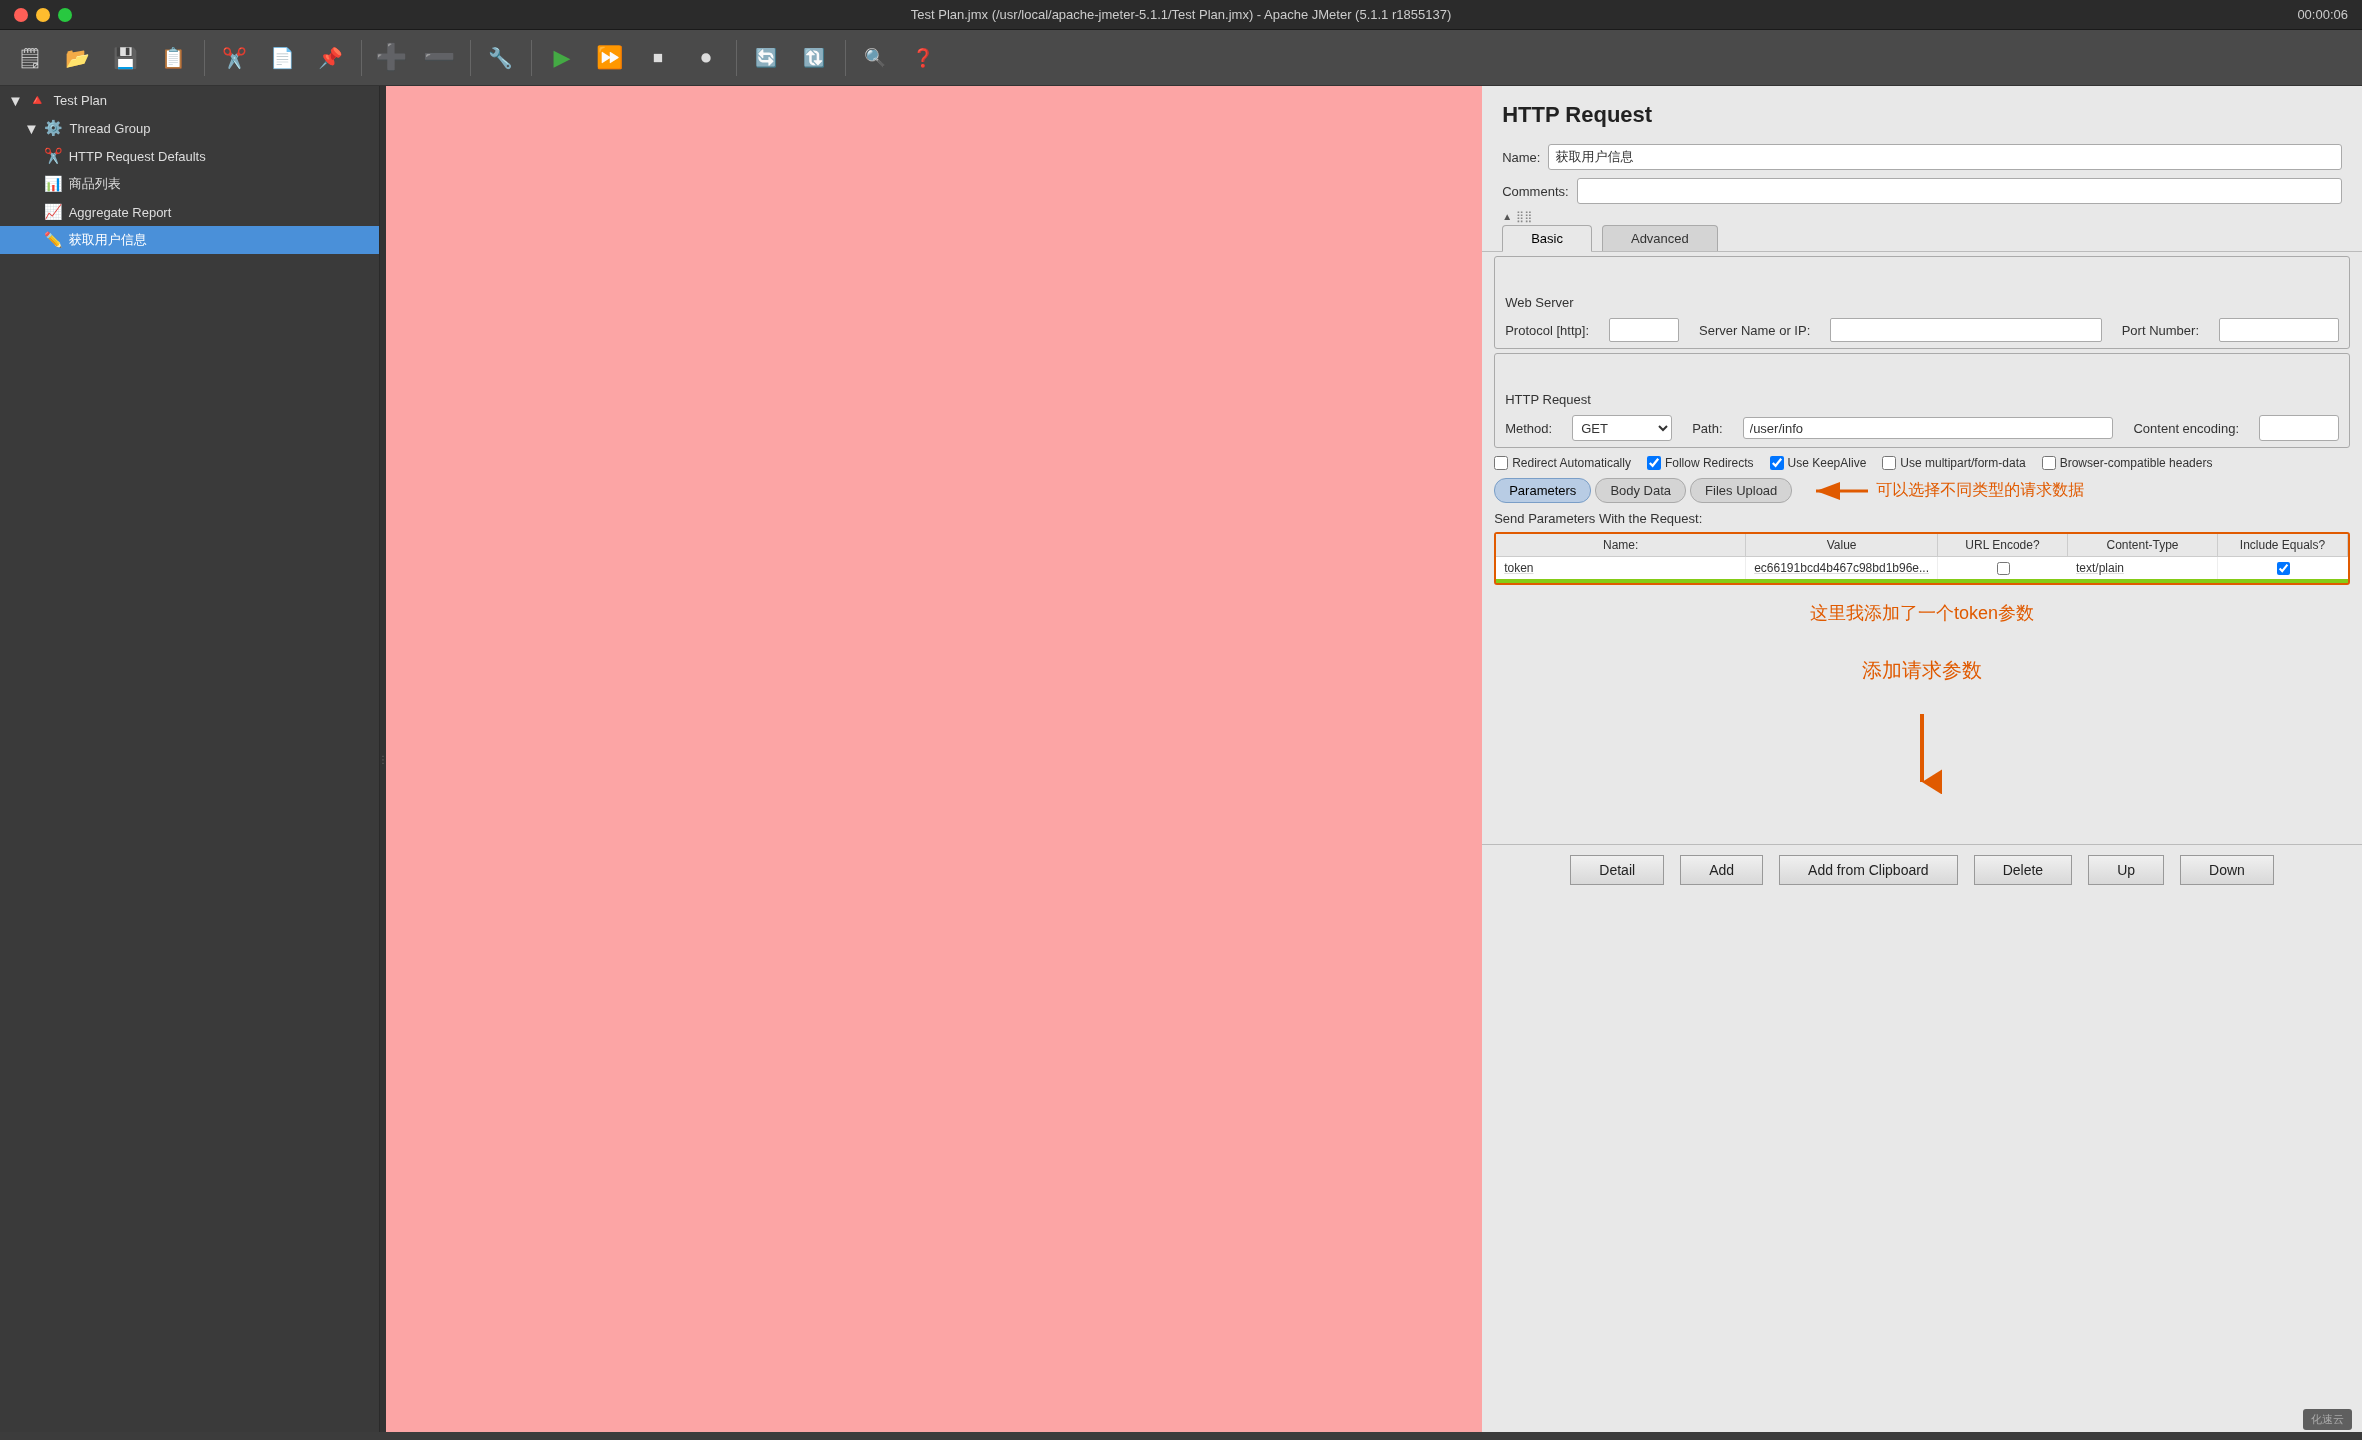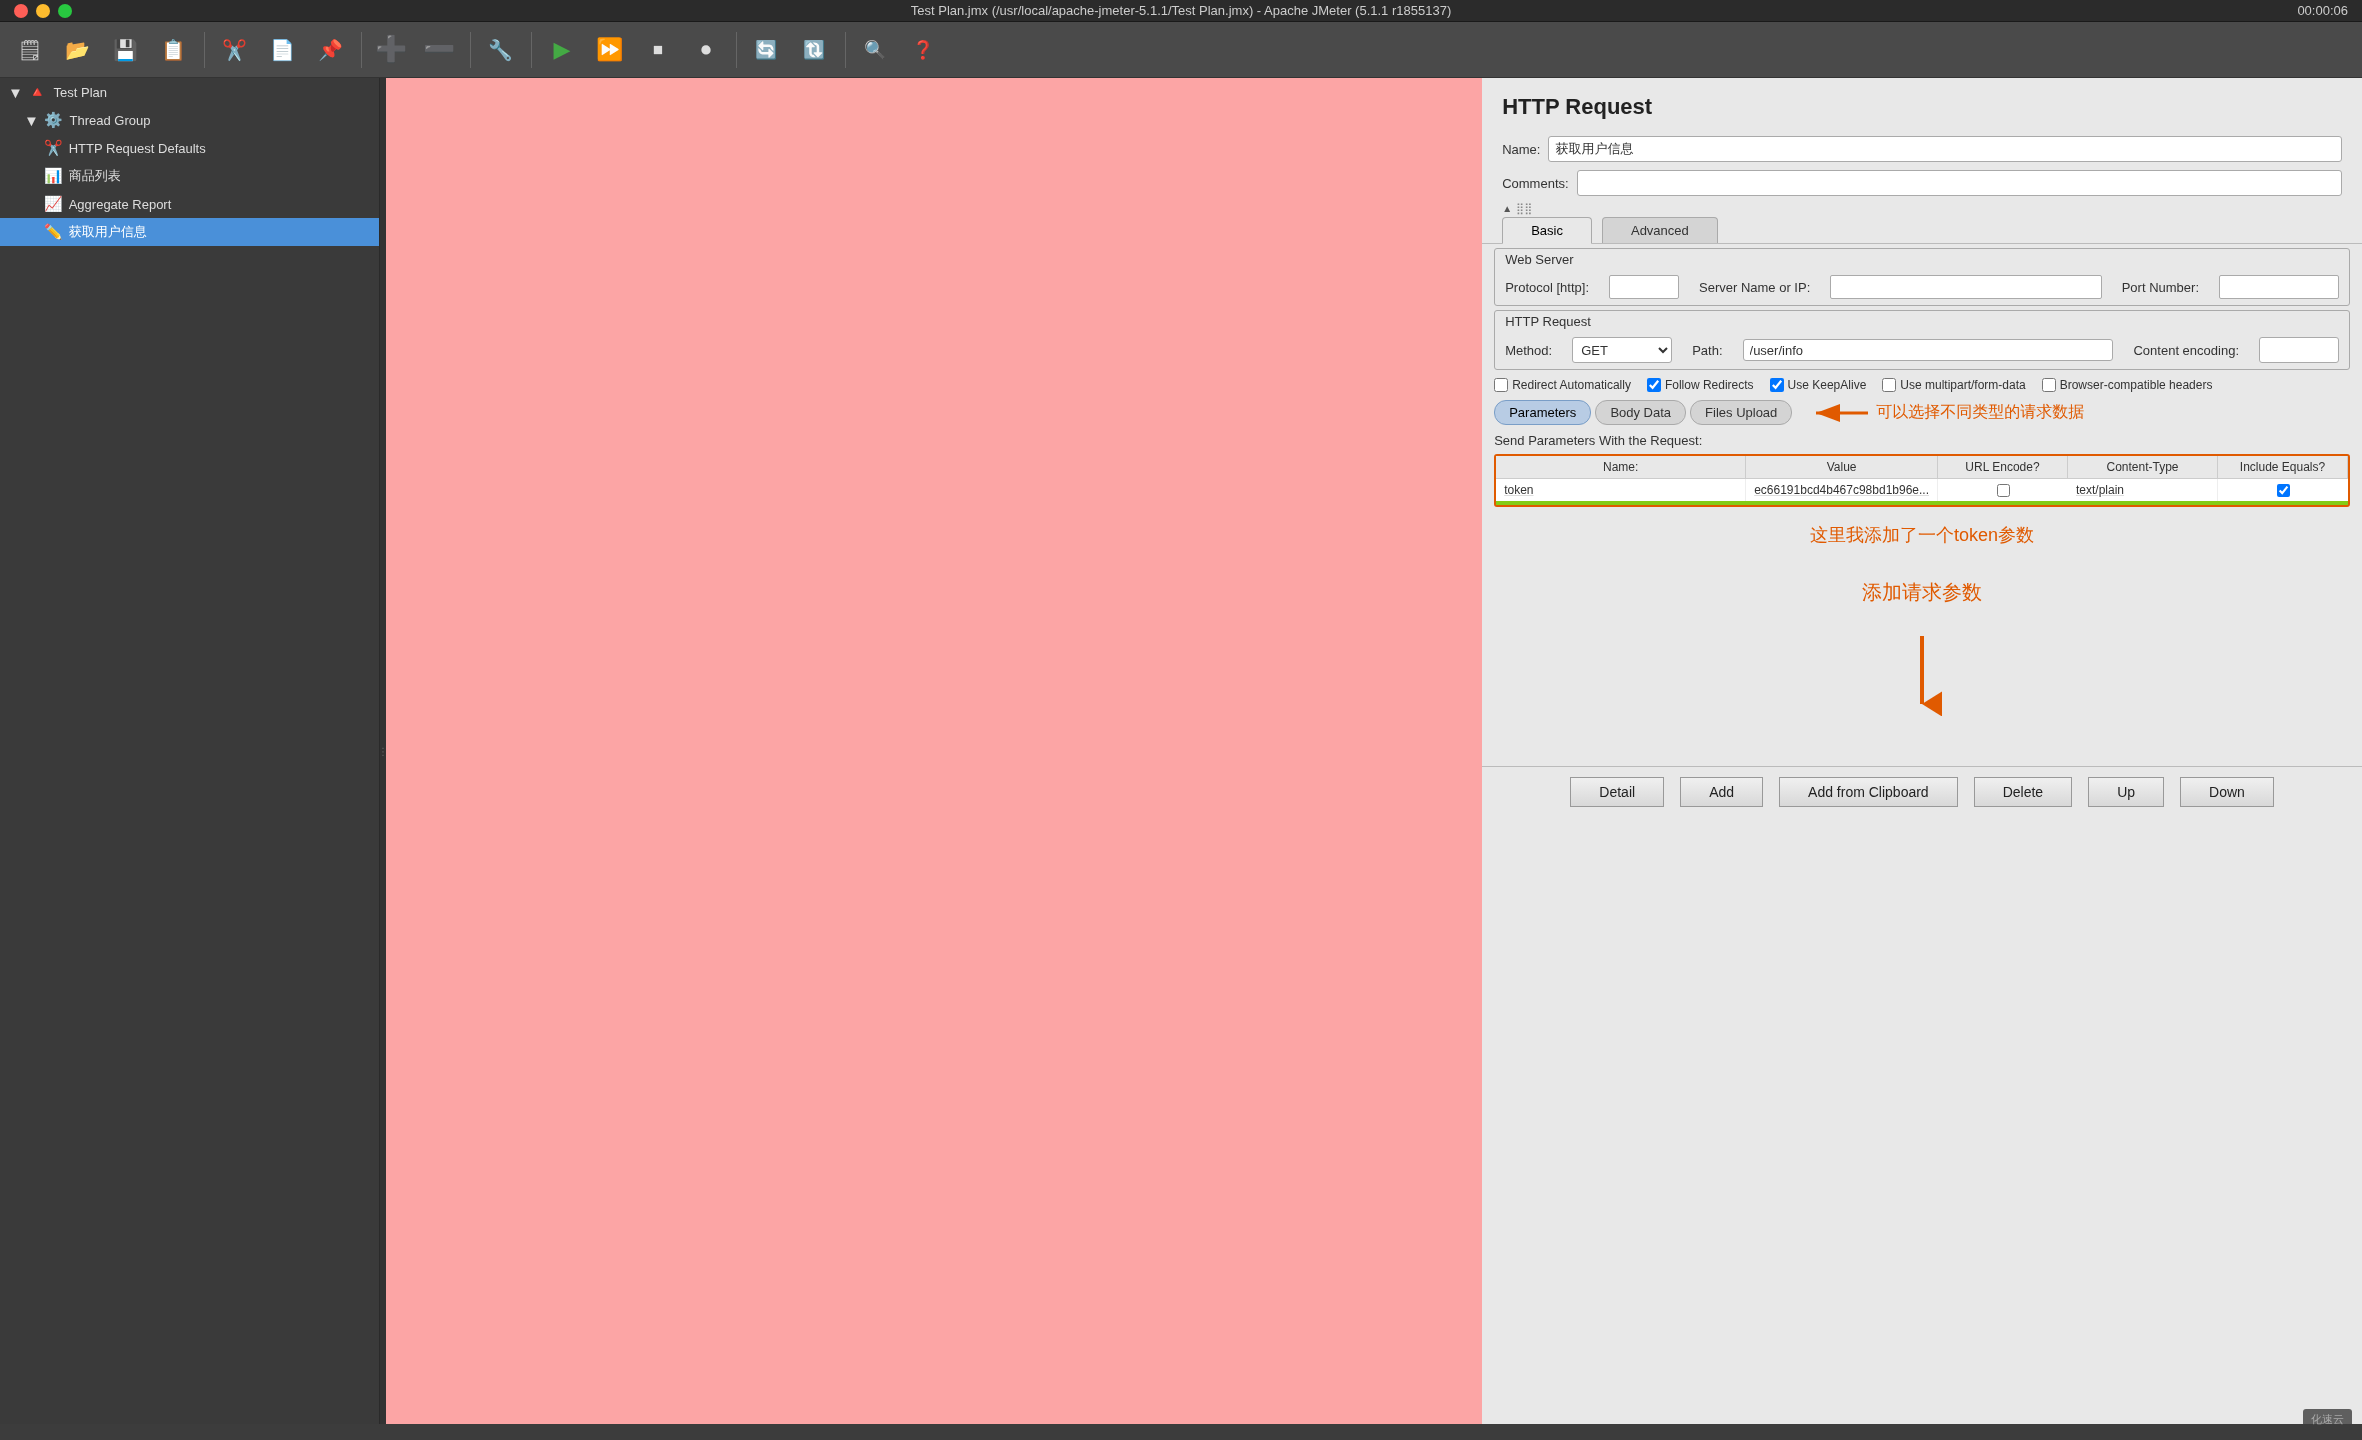--- a/index.html
+++ b/index.html
@@ -9,21 +9,21 @@
       background: #3c3c3c;
       color: #ddd;
       width: 2362px;
       height: 1440px;
       overflow: hidden;
     }
 
     
     .title-bar {
       background: #2b2b2b;
-      height: 22px;
+      height: 30px;
       display: flex;
       align-items: center;
       justify-content: center;
       position: relative;
       border-bottom: 1px solid #1a1a1a;
     }
     .title-bar .traffic-lights {
       position: absolute;
       left: 14px;
       display: flex;
@@ -416,20 +416,21 @@
     
     .section-box {
       border: 1px solid #aaa;
       margin: 4px 12px;
       border-radius: 3px;
     }
     .section-box-label {
       font-size: 13px;
       color: #333;
       padding: 3px 10px 2px;
+      margin-top: 35px;
     }
     .section-content {
       padding: 6px 10px;
     }
   </style>
 </head>
 <body>
 
 <div class="title-bar">
   <div class="traffic-lights">

